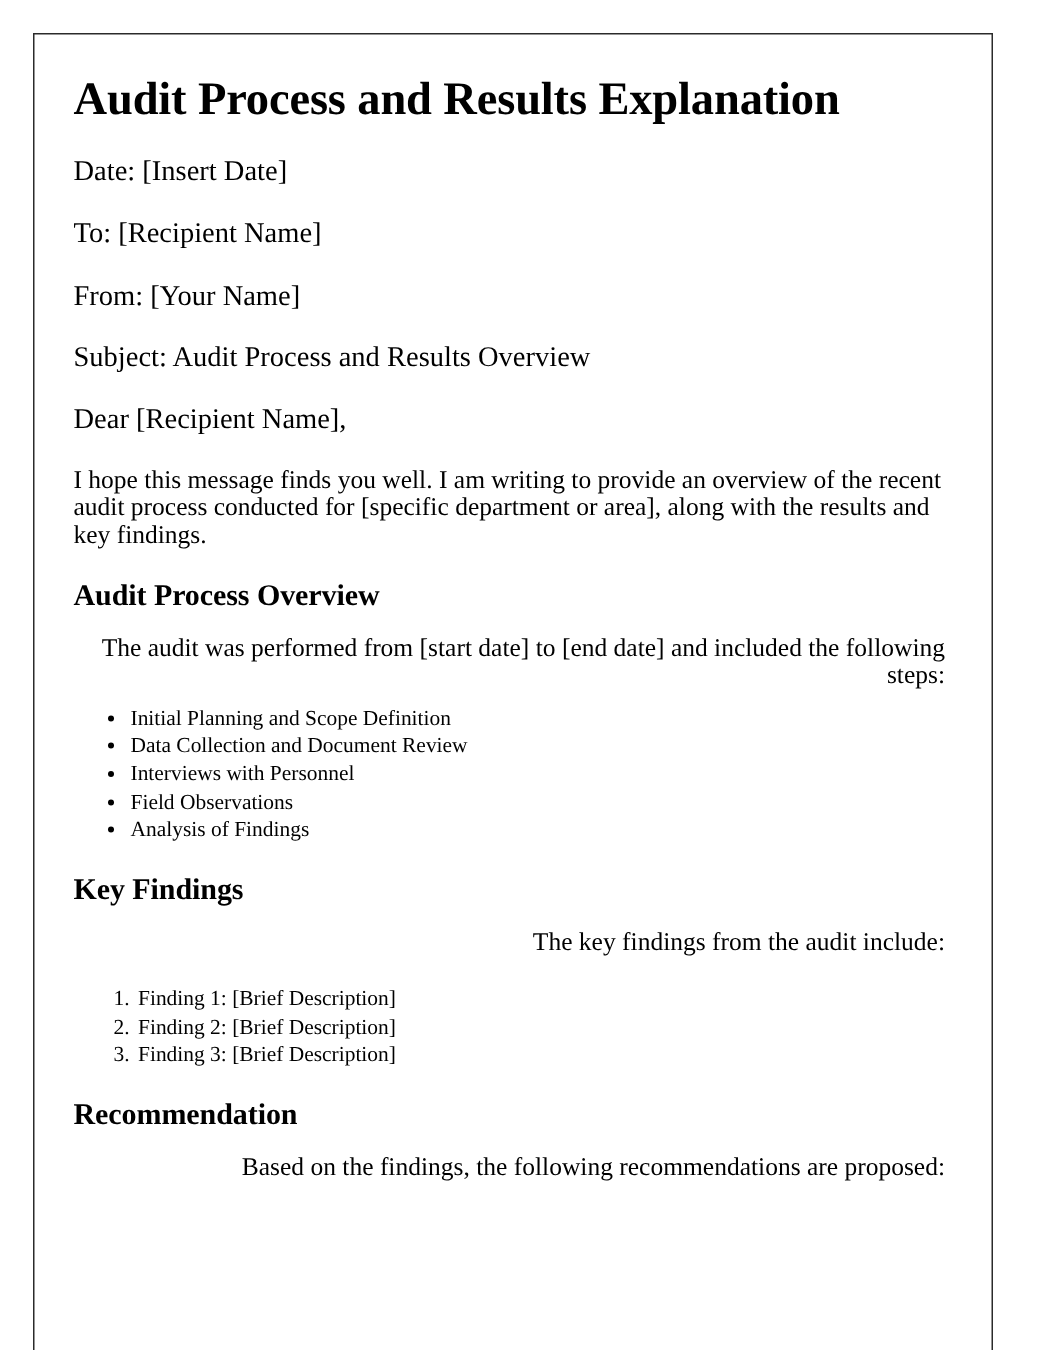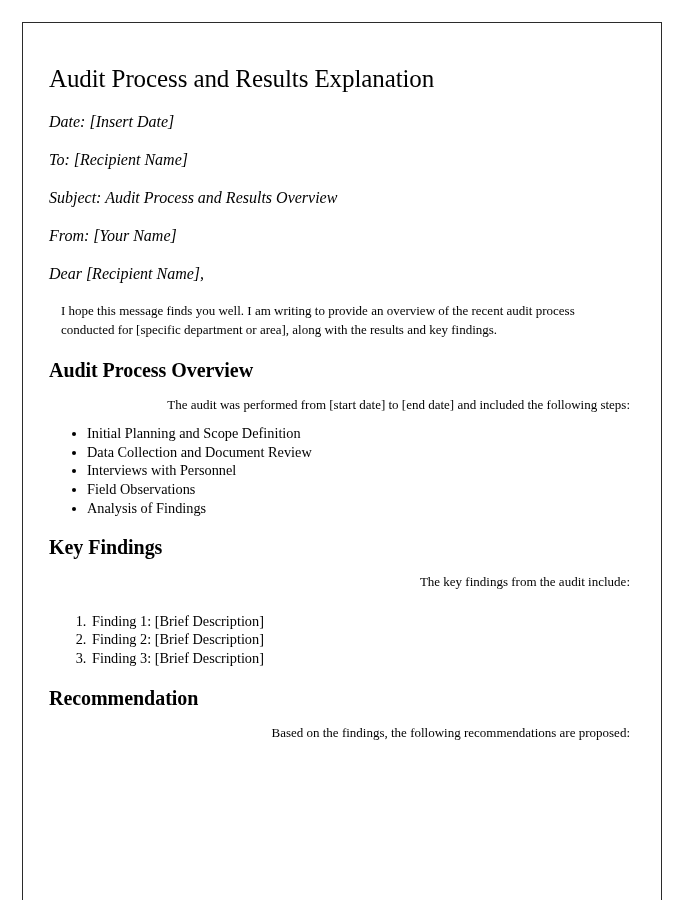--- a/index.html
+++ b/index.html
@@ -25,46 +25,45 @@
     box-sizing: border-box;
     border: 1.5px solid #2b2b2b;
     border-bottom: none;
     background: #ffffff;
     padding: 22px 31px 0 26px;
     overflow: hidden;
   }
 
   
   .doc-title {
-    font-size: 25px;
-    font-weight: normal;
+    font-size: 31px;
+    font-weight: bold;
     line-height: 1.12;
     letter-spacing: -0.1px;
-    margin: 20px 0 0 0;
+    margin: 4px 0 0 0;
     padding: 0;
   }
 
   
   .meta-block {
     margin-top: 20px;
   }
   .meta-line {
-    font-size: 16px;
+    font-size: 19px;
     line-height: 1.18;
     margin: 0 0 19px 0;
     padding: 0;
     white-space: nowrap;
-    font-style: italic;
   }
 
   
   .body-para {
-    font-size: 13px;
+    font-size: 17px;
     line-height: 18.6px;
-    margin: 0 0 14px 12px;
+    margin: 0 0 14px 0;
     padding: 0;
     text-align: left;
   }
   .body-para.tight {
     margin-bottom: 10px;
     text-align: right;
   }
 
   
   .section-heading {
@@ -106,22 +105,22 @@
 </head>
 <body>
 
 <div id="page-sheet">
 
   <h1 class="doc-title">Audit Process and Results Explanation</h1>
 
   <div class="meta-block">
     <p class="meta-line">Date: [Insert Date]</p>
     <p class="meta-line">To: [Recipient Name]</p>
+    <p class="meta-line">From: [Your Name]</p>
     <p class="meta-line">Subject: Audit Process and Results Overview</p>
-    <p class="meta-line">From: [Your Name]</p>
     <p class="meta-line">Dear [Recipient Name],</p>
   </div>
 
   <p class="body-para">I hope this message finds you well. I am writing to provide an overview of the recent audit process conducted for [specific department or area], along with the results and key findings.</p>
 
   <h2 class="section-heading">Audit Process Overview</h2>
   <p class="body-para tight">The audit was performed from [start date] to [end date] and included the following steps:</p>
   <ul class="doc-list">
     <li>Initial Planning and Scope Definition</li>
     <li>Data Collection and Document Review</li>

